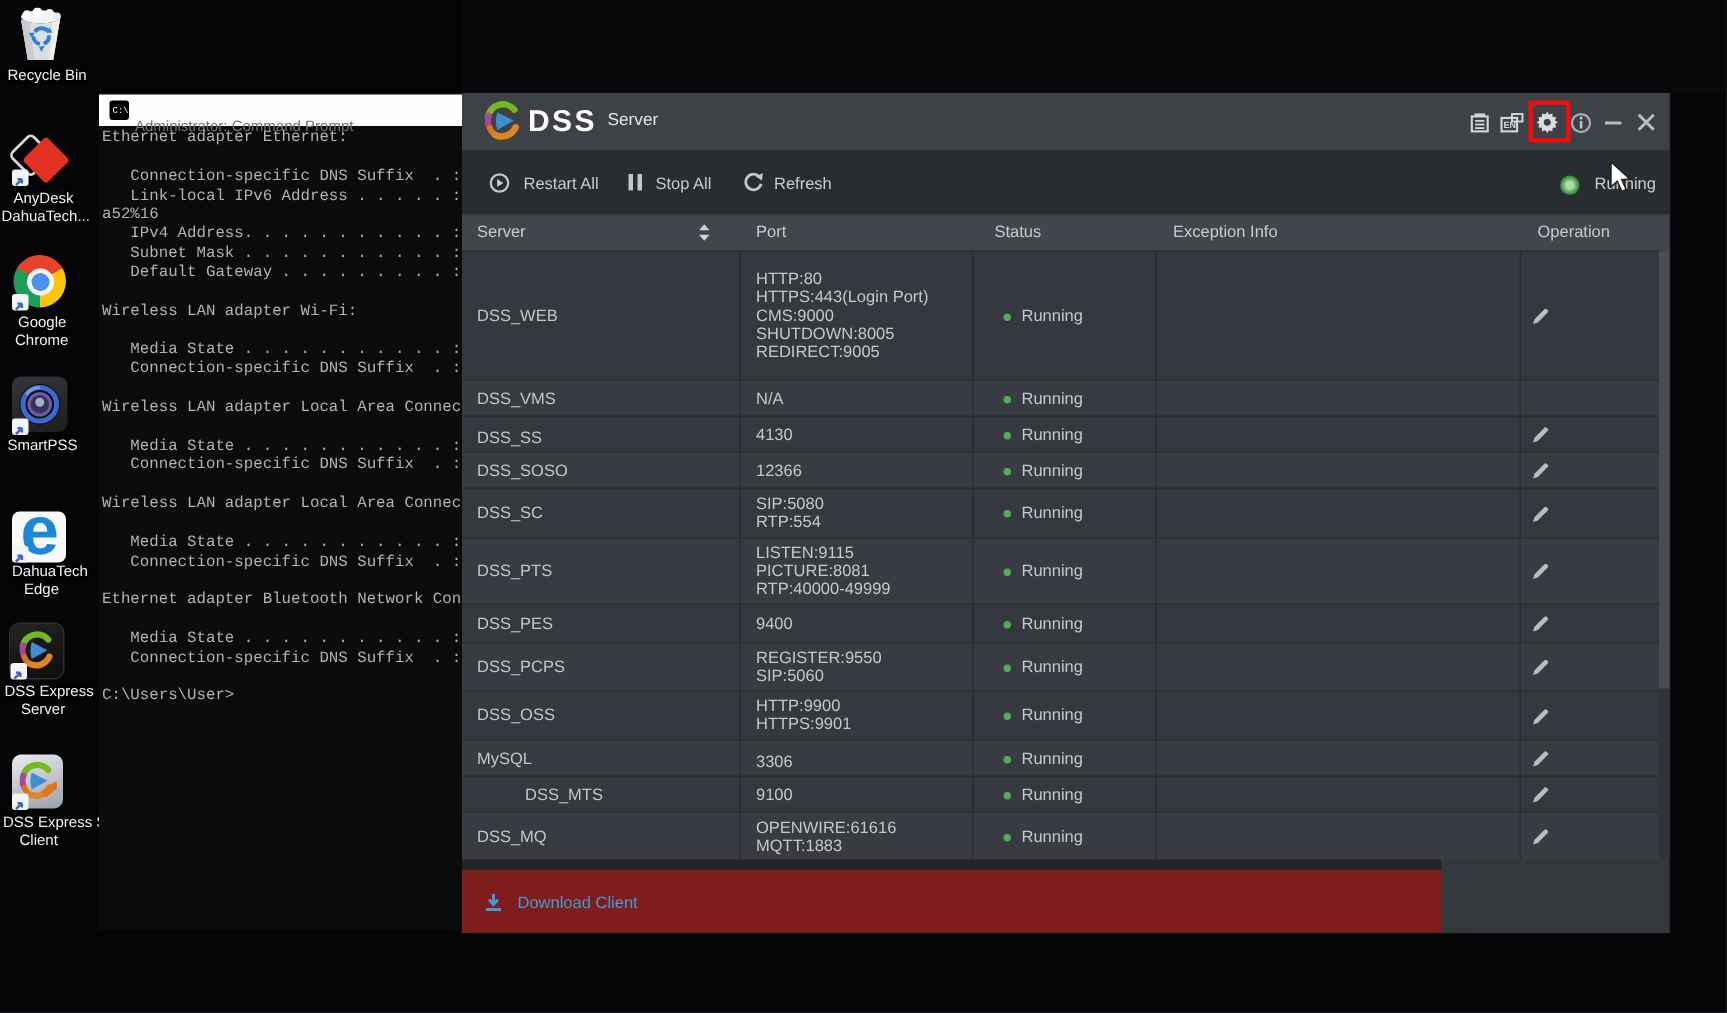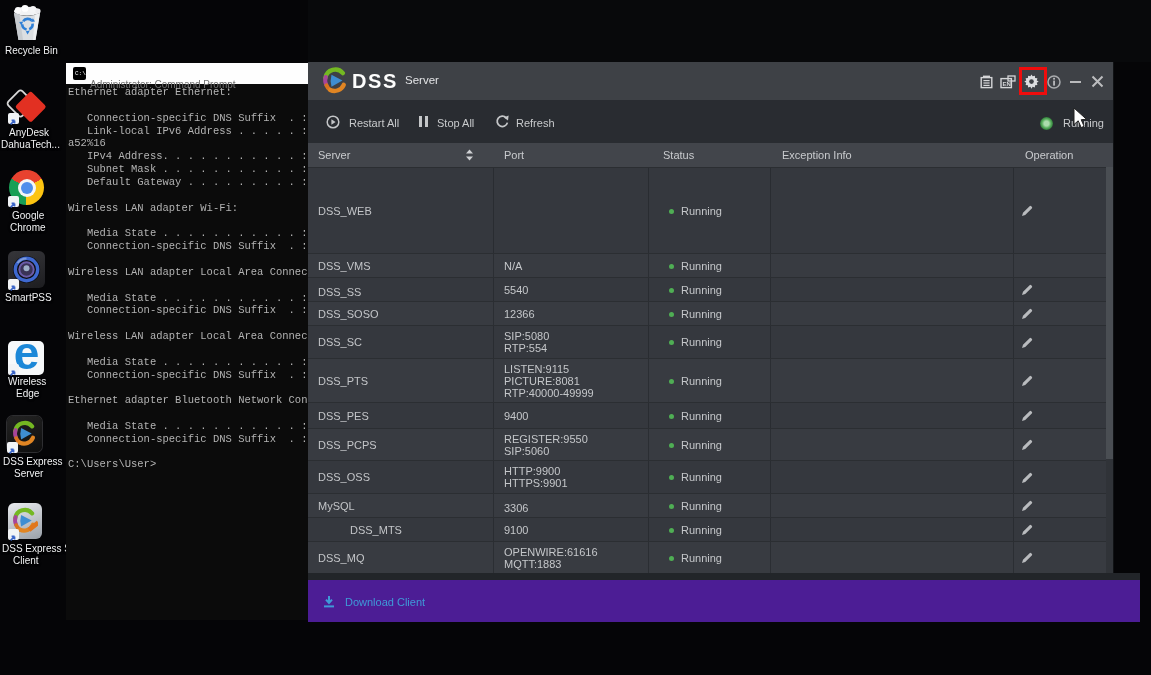--- a/index.html
+++ b/index.html
@@ -22,21 +22,21 @@
   #thead{position:absolute;left:0;top:81px;width:805px;height:24px;background:#42454b;}
   .hcell{position:absolute;top:6px;font-size:11px;color:#c9cbce;}
   .row{position:absolute;left:0;width:798px;border-top:1px solid #2b2e32;box-sizing:border-box;}
   .r-a{background:#35383e;}
   .r-b{background:#383b41;}
   .srv{position:absolute;left:10px;font-size:11px;color:#c3c5c8;text-align:right;}
   .prt{position:absolute;left:196px;font-size:11px;line-height:12.3px;color:#c5c7ca;}
   .dot{position:absolute;left:361px;width:5px;height:5px;border-radius:50%;background:#4fae54;}
   .run{position:absolute;left:373px;font-size:11px;color:#c5c7ca;}
   .colsep{position:absolute;top:0;bottom:0;width:1px;background:rgba(20,22,25,.35);}
-  #footer{position:absolute;left:0;top:511px;width:832px;height:42px;background:#4c1d95;border-top:7px solid #222529;box-sizing:content-box;}
+  #footer{position:absolute;left:0;top:511px;width:653px;height:42px;background:#7f1d1d;border-top:7px solid #222529;box-sizing:content-box;}
   .ticn{position:absolute;top:13px;}
 </style>
 </head>
 <body>
 
 <div class="abs" style="left:308px;top:0;width:843px;height:62px;background:#08090b;"></div>
 
 <div id="icons">
 
   <svg class="abs" style="left:9px;top:5px;" width="36" height="37" viewBox="0 0 36 37">
@@ -103,21 +103,21 @@
   <div class="dlabel" style="left:5px;top:292px;">SmartPSS</div>
 
   <div class="abs" style="left:8px;top:341px;width:36px;height:34px;border-radius:5px;background:#f7f9fa;"></div>
   <div class="abs" style="left:10px;top:336px;width:33px;height:33px;font-weight:bold;font-size:46px;
        color:#1c88d8;text-align:center;line-height:34px;">e</div>
   <div class="abs" style="left:8px;top:364px;width:11px;height:11px;background:#f2f4f6;border-radius:2px;">
     <svg width="11" height="11" viewBox="0 0 11 11">
         <path d="M2.6 8.4 L6.6 4.4 M6.6 4.4 h-3 M6.6 4.4 v3" stroke="#3964c8" stroke-width="1.6" fill="none"></path>
       </svg>
   </div>
-  <div class="dlabel" style="left:8px;top:376px;">Wireless</div>
+  <div class="dlabel" style="left:8px;top:376px;">DahuaTech</div>
   <div class="dlabel" style="left:16px;top:388px;">Edge</div>
 
   <div class="abs" style="left:7px;top:416px;width:35px;height:36px;border-radius:6px;
        background:linear-gradient(160deg,#232323,#0e0e0e);box-shadow:0 0 0 1px #2e2e31;"></div>
   <svg class="abs" style="left:11px;top:420px;" width="27" height="27" viewBox="0 0 32 32">
     <path d="M5 13 A 11.5 11.5 0 0 1 25 7.5" stroke="#74b822" stroke-width="5" fill="none" stroke-linecap="round"></path>
     <path d="M6 21 A 11.5 11.5 0 0 1 5.5 12" stroke="#a8449a" stroke-width="4.6" fill="none" stroke-linecap="round"></path>
     <path d="M10 26.5 A 11.5 11.5 0 0 1 6.2 21.5" stroke="#d8731f" stroke-width="4.6" fill="none" stroke-linecap="round"></path>
     <path d="M10.5 26.8 A 11.5 11.5 0 0 0 26 21" stroke="#e08523" stroke-width="5" fill="none" stroke-linecap="round"></path>
     <path d="M12 9.5 L24.5 16 L12 23 Q10 16.5 12 9.5 Z" fill="#3e8ed2"></path>
@@ -258,20 +258,21 @@
   <div id="thead">
     <div class="hcell" style="left:10px;">Server</div>
     <div class="hcell" style="left:196px;">Port</div>
     <div class="hcell" style="left:355px;">Status</div>
     <div class="hcell" style="left:474px;">Exception Info</div>
     <div class="hcell" style="left:717px;">Operation</div>
   </div>
   <div id="rows">
 <div class="row r-a" style="top:105px;height:86px;">
   <div class="srv" style="top:36.5px;">DSS_WEB</div>
+  <div class="prt" style="top:12.2px;">HTTP:80<br>HTTPS:443(Login Port)<br>CMS:9000<br>SHUTDOWN:8005<br>REDIRECT:9005</div>
   <div class="dot" style="top:40.5px;"></div>
   <div class="run" style="top:36.5px;">Running</div>
   <svg class="abs" style="left:713px;top:37.0px;" width="12" height="12" viewBox="0 0 12 12">
           <path d="M1 11 L2 7.8 L8.6 1.2 a1.1 1.1 0 0 1 1.6 0 l0.6 0.6 a1.1 1.1 0 0 1 0 1.6 L4.2 10 Z" fill="#b9bbbe"></path>
         </svg>
   <div class="colsep" style="left:185px;"></div>
   <div class="colsep" style="left:340px;"></div>
   <div class="colsep" style="left:462px;"></div>
   <div class="colsep" style="left:705px;"></div>
 </div>
@@ -280,21 +281,21 @@
   <div class="prt" style="top:5.8px;">N/A</div>
   <div class="dot" style="top:9.5px;"></div>
   <div class="run" style="top:5.5px;">Running</div>
   <div class="colsep" style="left:185px;"></div>
   <div class="colsep" style="left:340px;"></div>
   <div class="colsep" style="left:462px;"></div>
   <div class="colsep" style="left:705px;"></div>
 </div>
 <div class="row r-a" style="top:215px;height:24px;">
   <div class="srv" style="top:8px;">DSS_SS</div>
-  <div class="prt" style="top:5.8px;">5540</div>
+  <div class="prt" style="top:5.8px;">4130</div>
   <div class="dot" style="top:9.5px;"></div>
   <div class="run" style="top:5.5px;">Running</div>
   <svg class="abs" style="left:713px;top:6.0px;" width="12" height="12" viewBox="0 0 12 12">
           <path d="M1 11 L2 7.8 L8.6 1.2 a1.1 1.1 0 0 1 1.6 0 l0.6 0.6 a1.1 1.1 0 0 1 0 1.6 L4.2 10 Z" fill="#b9bbbe"></path>
         </svg>
   <div class="colsep" style="left:185px;"></div>
   <div class="colsep" style="left:340px;"></div>
   <div class="colsep" style="left:462px;"></div>
   <div class="colsep" style="left:705px;"></div>
 </div>

